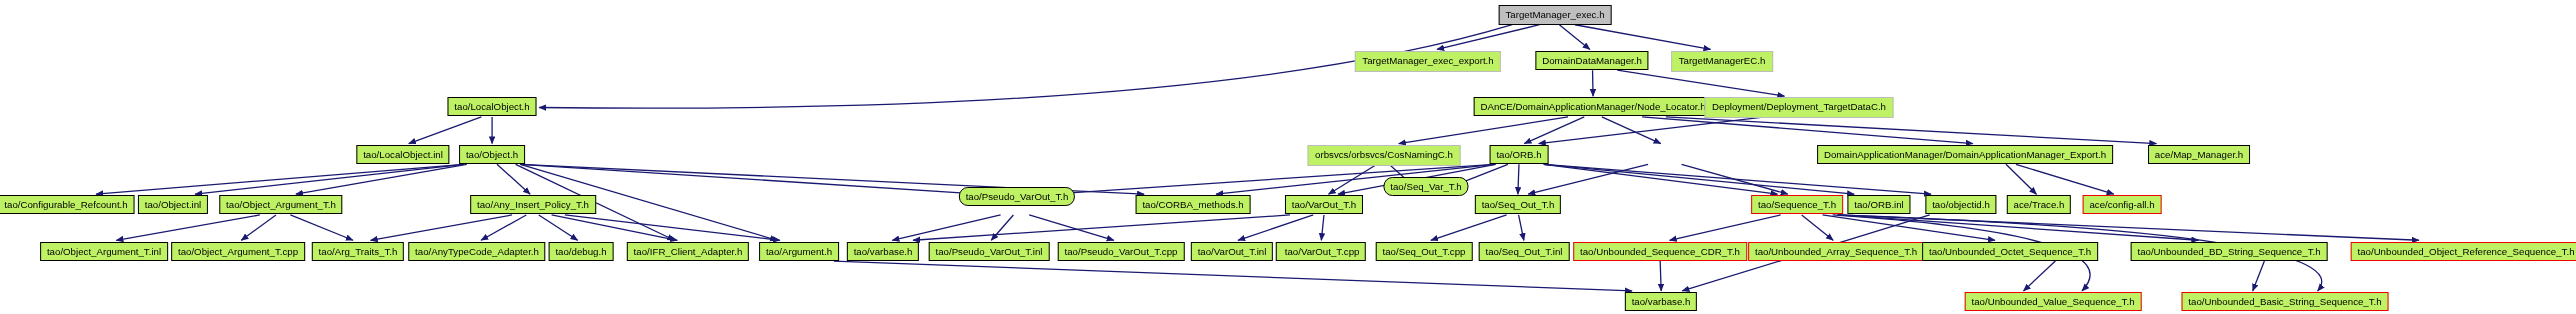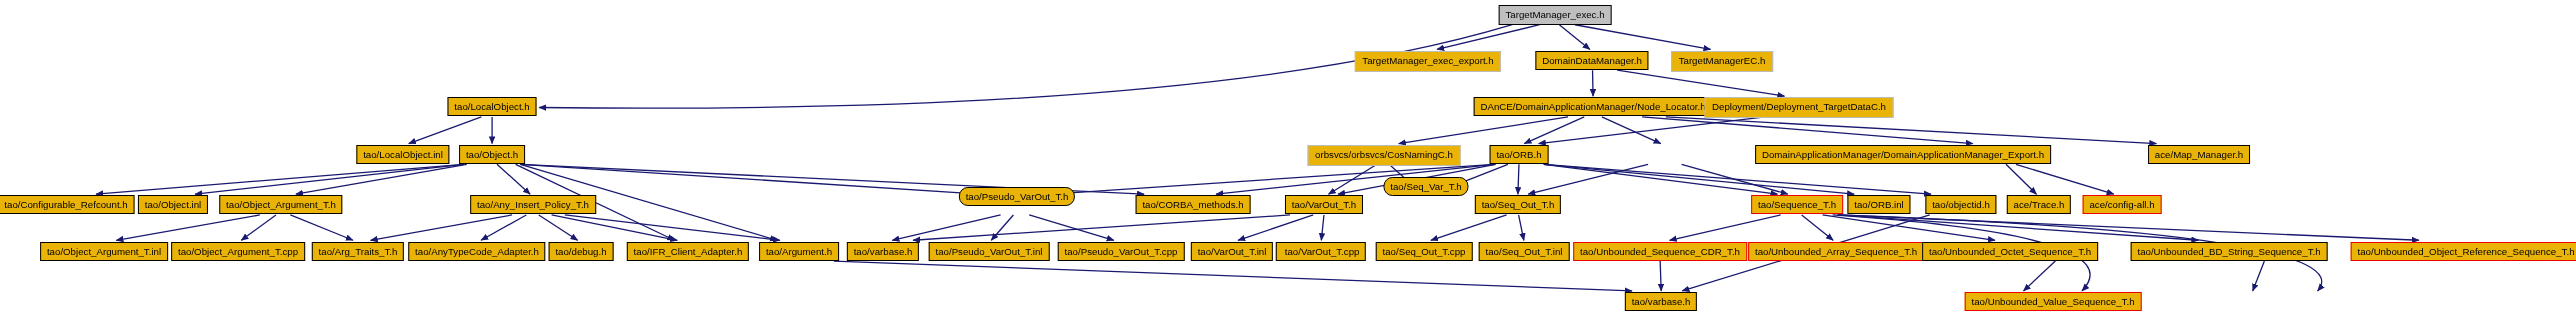--- a/index.html
+++ b/index.html
@@ -2,21 +2,21 @@
 <html style="font-size:10.4px"><head>
 <meta charset="utf-8">
 <title>Include dependency graph</title>
 <style>
   html,body{margin:0;padding:0;background:#ffffff;}
   #stage{position:relative;width:2576px;height:315px;background:#ffffff;overflow:hidden;
          font-family:"Liberation Sans",sans-serif;}
   #edge-svg{position:absolute;left:0;top:0;z-index:1;pointer-events:none;}
   #nodes-layer{position:absolute;left:0;top:0;width:100%;height:100%;z-index:2;}
   .node{position:absolute;transform:translateX(-50%);white-space:nowrap;
-        background:#eab308;border:1.3px solid #000000;color:#000000;
+        background:#bef264;border:1.3px solid #000000;color:#000000;
         font-size:9.7px;line-height:1.25;padding:2.6px 5.8px;text-align:center;cursor:pointer;}
   .node.ext{border:0.6px solid #bcbcbc;padding:3.2px 6.5px;}
   .node.red{border-color:#ee0000;}
   .node.current{background:#bfbfbf;}
 </style>
 </head>
 <body>
 
 <div id="stage">
   <svg id="edge-svg" width="2576" height="315" viewBox="0 0 3968 485">
@@ -97,21 +97,21 @@
       <div class="node ext" style="left: 1428px; top: 51px;">TargetManager_exec_export.h</div>
       <div class="node" style="left: 1592px; top: 51px;">DomainDataManager.h</div>
       <div class="node ext" style="left: 1722px; top: 51px;">TargetManagerEC.h</div>
       <div class="node" style="left: 492px; top: 97px;">tao/LocalObject.h</div>
       <div class="node" style="left: 1593px; top: 97px;">DAnCE/DomainApplicationManager/Node_Locator.h</div>
       <div class="node ext" style="left: 1799px; top: 97px;">Deployment/Deployment_TargetDataC.h</div>
       <div class="node" style="left: 403px; top: 145px;">tao/LocalObject.inl</div>
       <div class="node" style="left: 492px; top: 145px;">tao/Object.h</div>
       <div class="node ext" style="left: 1384px; top: 145px;">orbsvcs/orbsvcs/CosNamingC.h</div>
       <div class="node" style="left: 1519px; top: 145px;">tao/ORB.h</div>
-      <div class="node" style="left: 1903px; top: 145px; text-align: right;">DomainApplicationManager/DomainApplicationManager_Export.h</div>
+      <div class="node" style="left: 1965px; top: 145px; text-align: right;">DomainApplicationManager/DomainApplicationManager_Export.h</div>
       <div class="node" style="left: 2199px; top: 145px;">ace/Map_Manager.h</div>
       <div class="node" style="left: 66px; top: 195px;">tao/Configurable_Refcount.h</div>
       <div class="node" style="left: 173px; top: 195px;">tao/Object.inl</div>
       <div class="node" style="left: 281px; top: 195px;">tao/Object_Argument_T.h</div>
       <div class="node" style="left: 533px; top: 195px;">tao/Any_Insert_Policy_T.h</div>
       <div class="node" style="left: 1017px; top: 187px; border-radius: 9px;">tao/Pseudo_VarOut_T.h</div>
       <div class="node" style="left: 1193px; top: 195px;">tao/CORBA_methods.h</div>
       <div class="node" style="left: 1324px; top: 195px;">tao/VarOut_T.h</div>
       <div class="node" style="left: 1426px; top: 177px; border-radius: 9px;">tao/Seq_Var_T.h</div>
       <div class="node" style="left: 1518px; top: 195px;">tao/Seq_Out_T.h</div>
@@ -134,15 +134,16 @@
       <div class="node" style="left: 1321px; top: 242px; padding-left: 8px;">tao/VarOut_T.cpp</div>
       <div class="node" style="left: 1424px; top: 242px;">tao/Seq_Out_T.cpp</div>
       <div class="node" style="left: 1524px; top: 242px;">tao/Seq_Out_T.inl</div>
       <div class="node red" style="left: 1660px; top: 242px;">tao/Unbounded_Sequence_CDR_T.h</div>
       <div class="node red" style="left: 1836px; top: 242px;">tao/Unbounded_Array_Sequence_T.h</div>
       <div class="node" style="left: 2010px; top: 242px;">tao/Unbounded_Octet_Sequence_T.h</div>
       <div class="node" style="left: 2229px; top: 242px;">tao/Unbounded_BD_String_Sequence_T.h</div>
       <div class="node red" style="left: 2466px; top: 242px;">tao/Unbounded_Object_Reference_Sequence_T.h</div>
       <div class="node" style="left: 1661px; top: 292px;">tao/varbase.h</div>
       <div class="node red" style="left: 2053px; top: 292px;">tao/Unbounded_Value_Sequence_T.h</div>
+      <div class="node red" style="left: 2285px; top: 292px;">tao/Unbounded_Basic_String_Sequence_T.h</div>
     </div>
 </div>
 
 
 </body></html>

